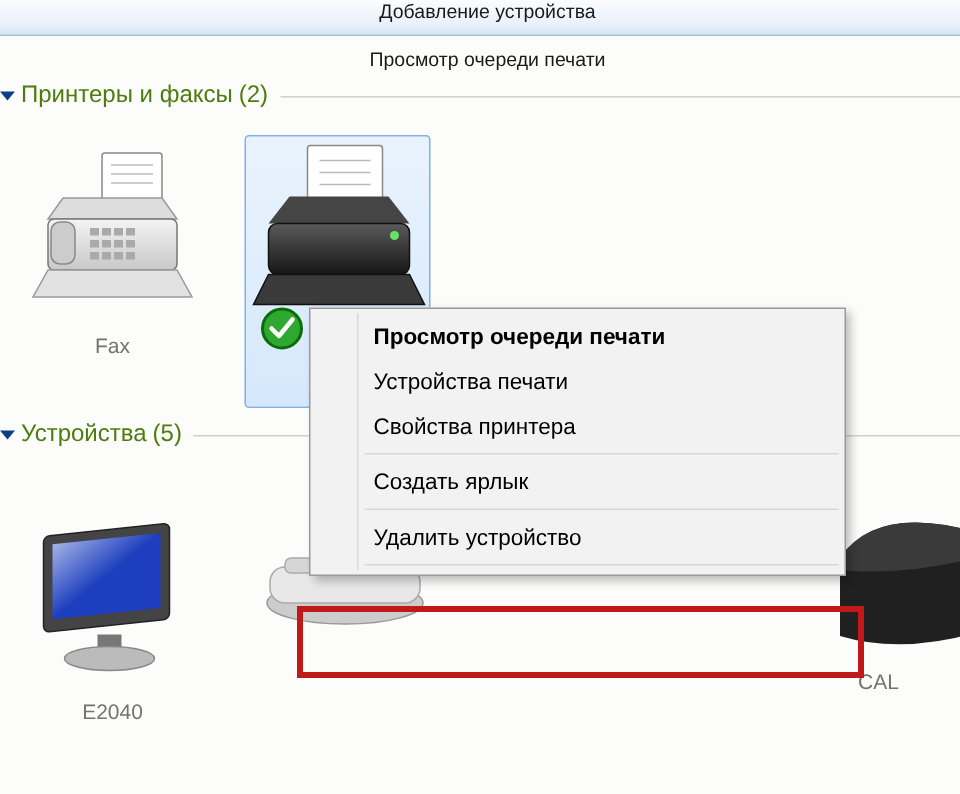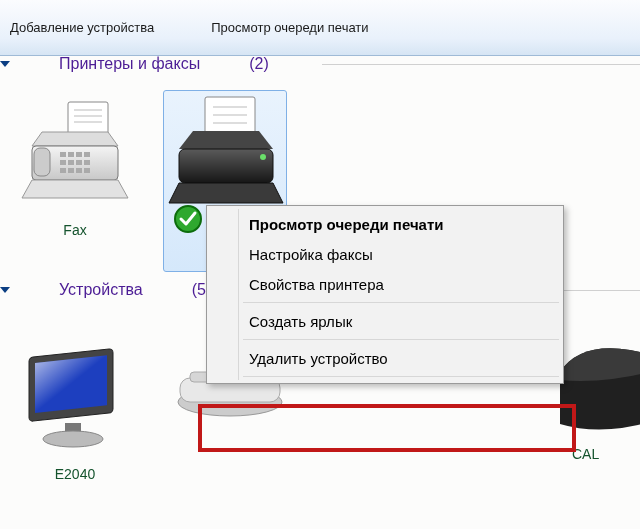--- a/index.html
+++ b/index.html
@@ -11,47 +11,47 @@
     font-family: "Segoe UI", Tahoma, sans-serif;
     font-size: 13px;
     background: #fcfcfb;
     color: #000;
   }
 
   
   .toolbar {
     position: absolute;
     left: 0; right: 0; top: 0;
-    height: 56px;
+    height: 24px;
     background: linear-gradient(#fbfcfe, #e9f1fb 70%, #d6e5f4);
     border-bottom: 1px solid #9fbad6;
     display: flex;
     align-items: center;
-    gap: 57px;
+    gap: 17px;
     padding-left: 10px;
     box-sizing: border-box;
+    flex-direction: column;
   }
   .toolbar-item {
     color: #1a1a1a;
     white-space: nowrap;
     cursor: default;
   }
 
   
   .section {
     position: absolute;
     left: 0; right: 0;
   }
   .section-header {
     display: flex;
     align-items: center;
     height: 24px;
-    color: #4c1d95;
+    color: #4d7c0f;
     font-size: 16px;
-    gap: 45px;
   }
   .section-header .arrow {
     width: 0; height: 0;
     border-top: 5px solid transparent;
     border-bottom: 5px solid transparent;
     border-left: 6px solid #0b3e82;
     transform: rotate(90deg);
     margin: 0 6px 0 2px;
   }
   .section-header .label { white-space: nowrap; }
@@ -76,21 +76,21 @@
   .device .icon-wrap {
     width: 140px;
     height: 130px;
     display: flex;
     align-items: center;
     justify-content: center;
   }
   .device .caption {
     margin-top: 4px;
     font-size: 14px;
-    color: #14532d;
+    color: #737373;
   }
   .device.selected .sel-box {
     position: absolute;
     left: 8px; top: 2px; right: 8px; bottom: -18px;
     border: 1px solid #7fb0e6;
     border-radius: 3px;
     background: linear-gradient(#e9f3fd, #d5e8fb);
     z-index: 0;
   }
   .device.selected .icon-wrap,
@@ -324,21 +324,21 @@
 
 <div class="context-menu">
   <div class="cm-gutter"></div>
 
   <div class="cm-item bold">
     <span>Просмотр очереди печати</span>
   </div>
 
 
   <div class="cm-item">
-    <span>Настройка факсы</span>
+    <span>Устройства печати</span>
   </div>
 
   <div class="cm-item">
     <span>Свойства принтера</span>
   </div>
 
   <div class="cm-sep"></div>
 
   <div class="cm-item">
     <span>Создать ярлык</span>

